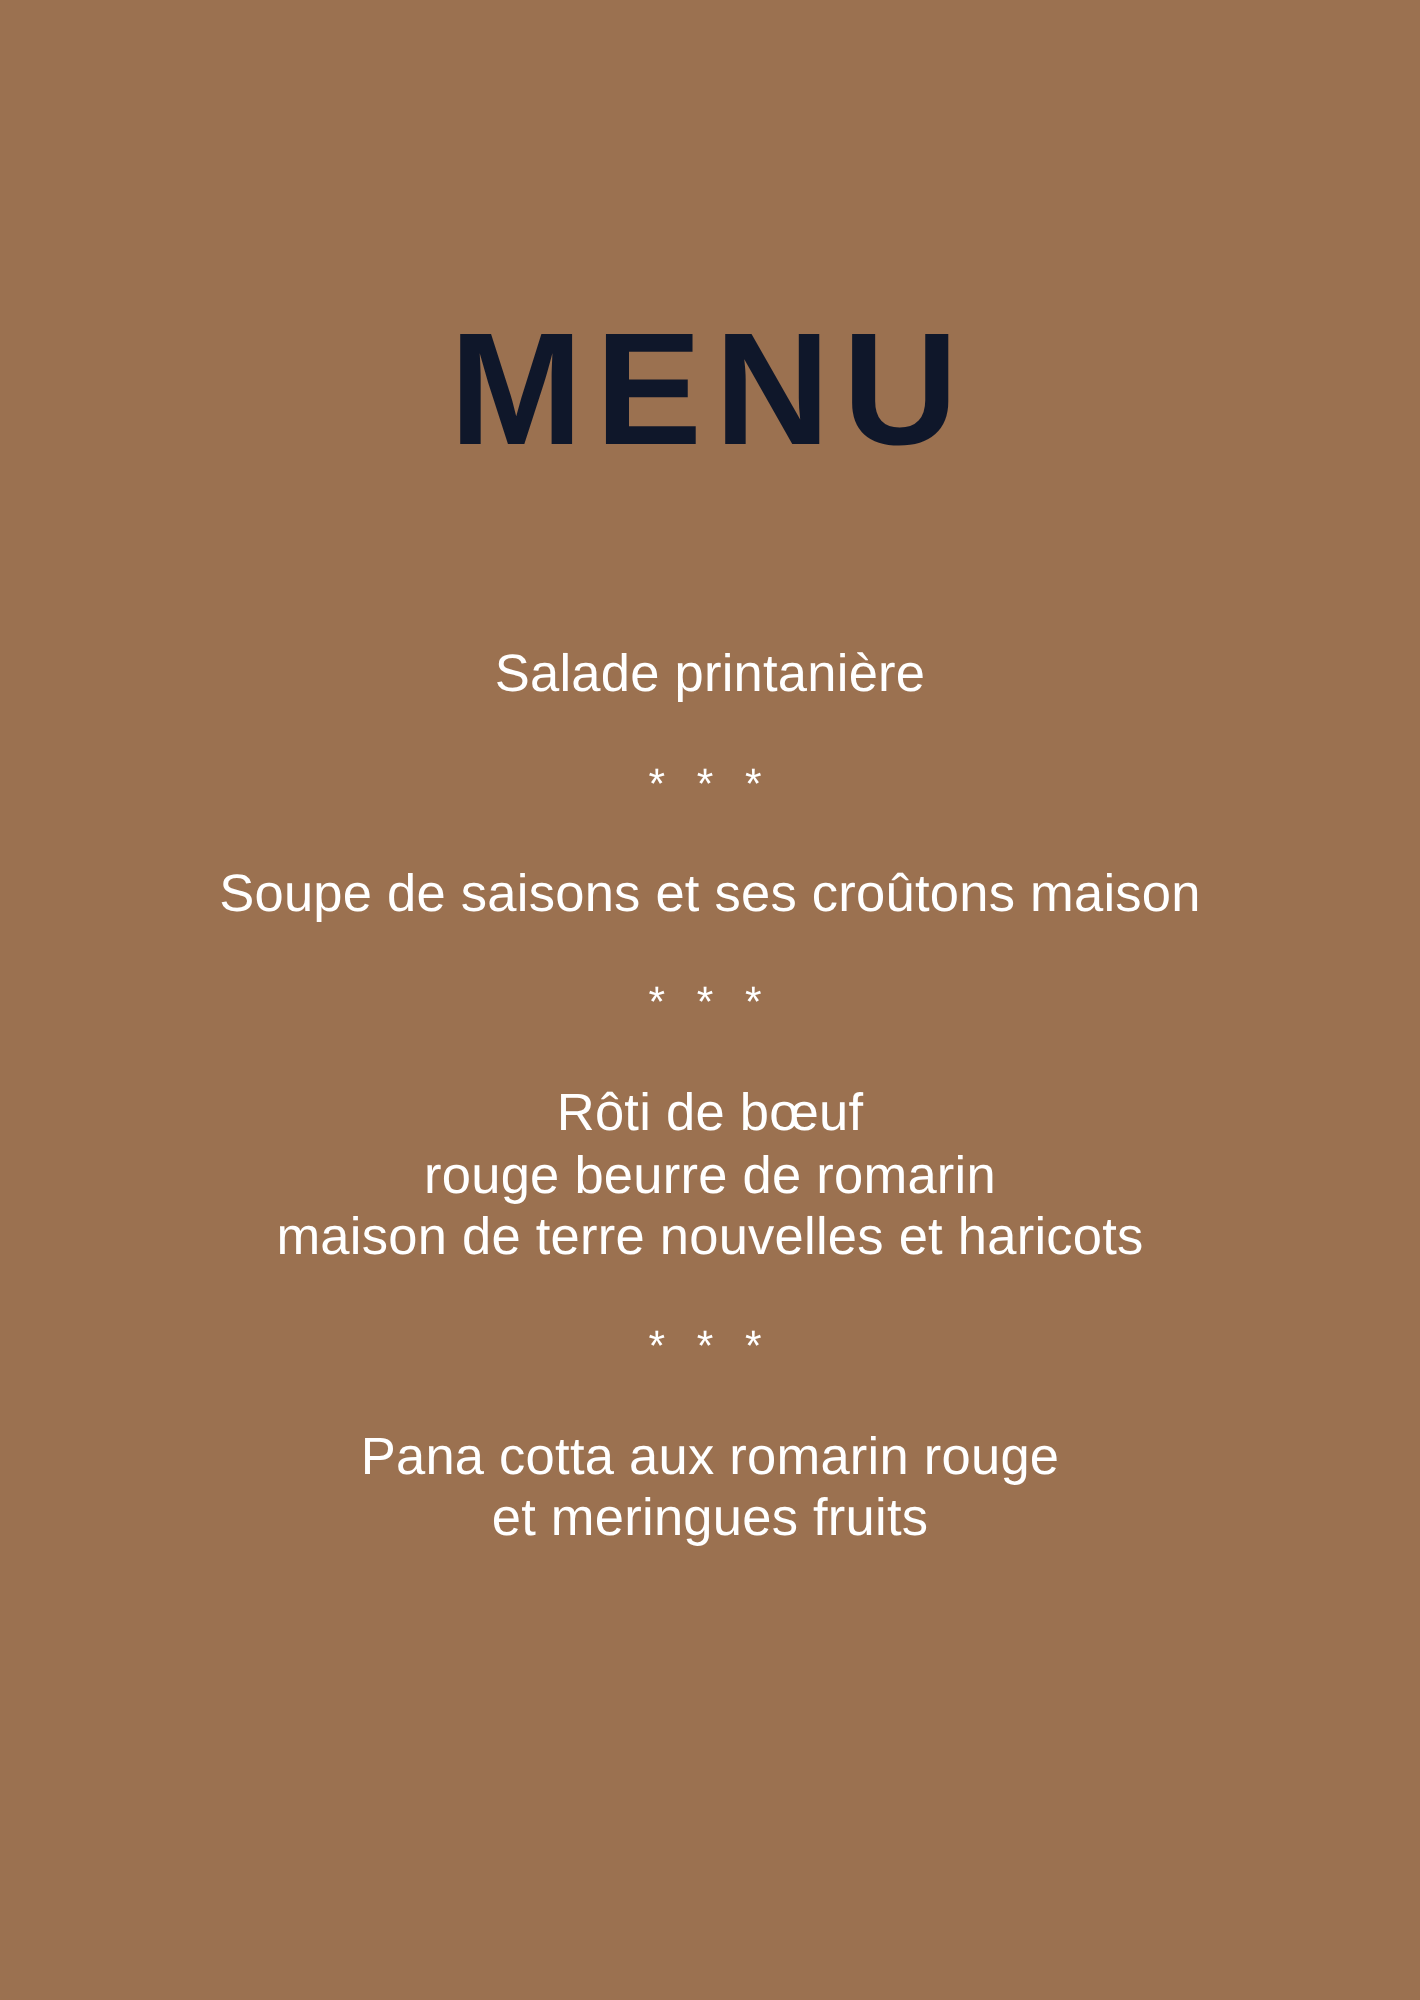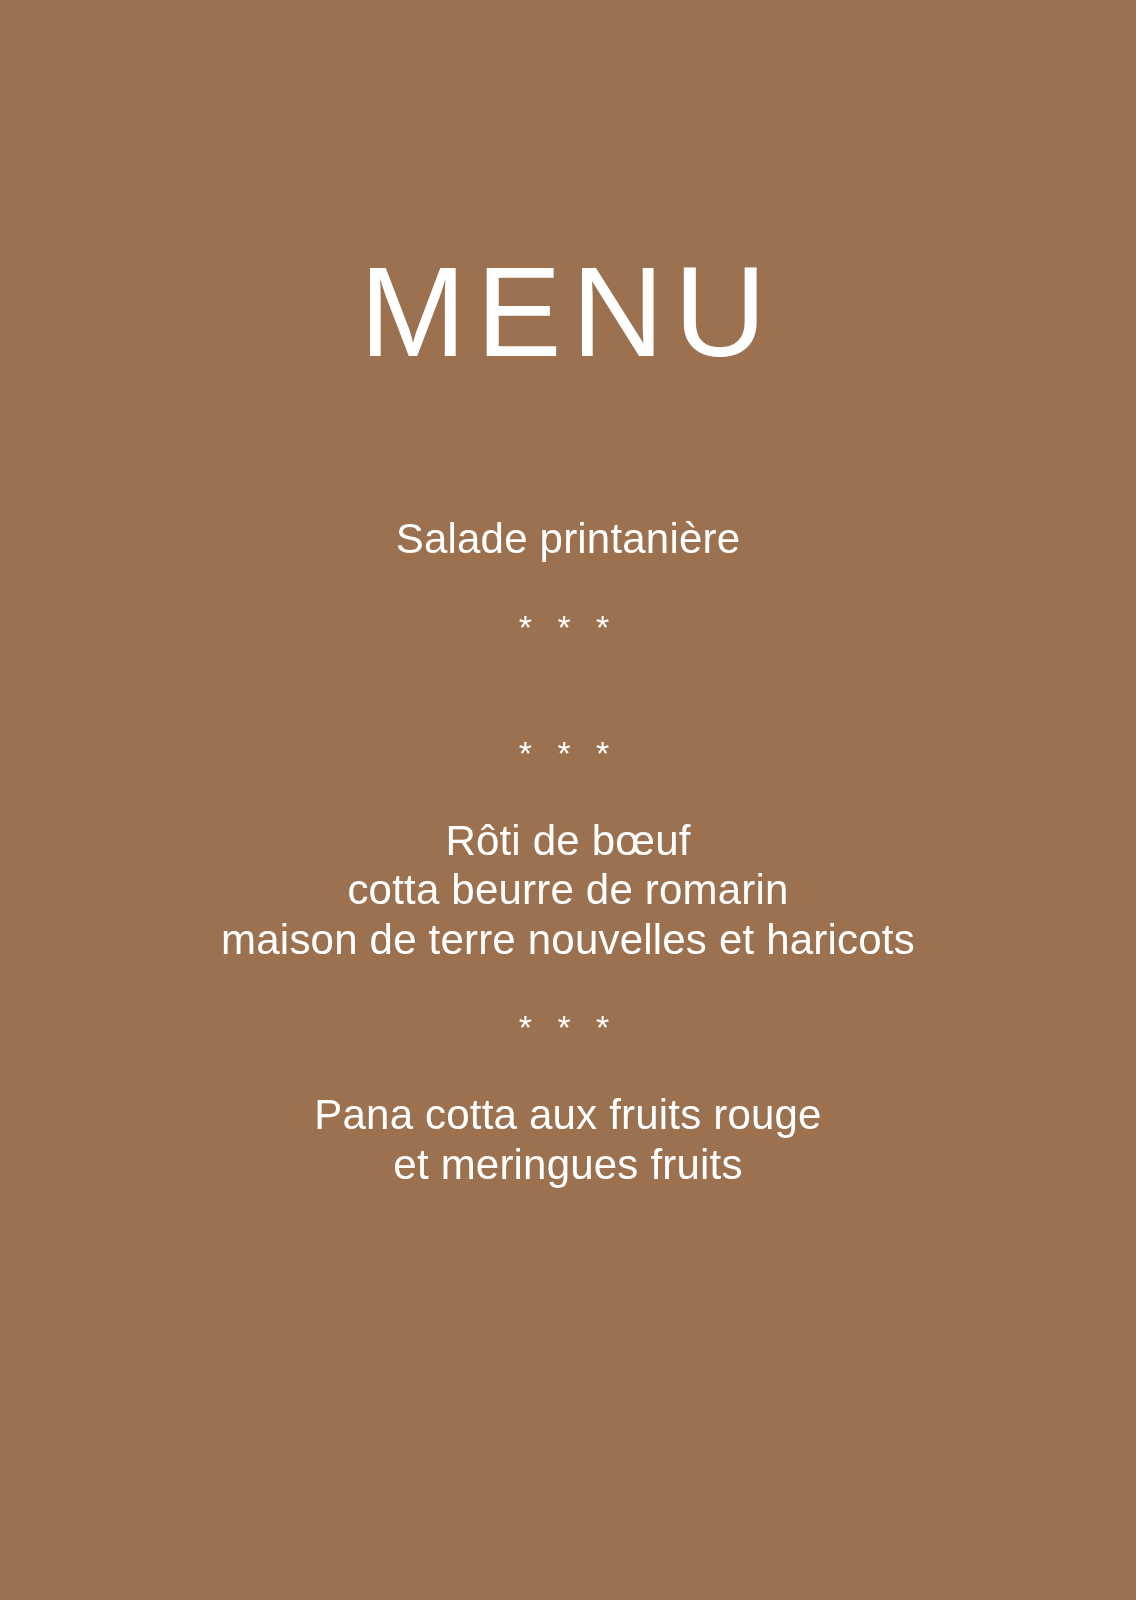--- a/index.html
+++ b/index.html
@@ -18,25 +18,25 @@
     width: 1136px;
     height: 1600px;
     position: relative;
     display: flex;
     flex-direction: column;
     align-items: center;
     box-sizing: border-box;
   }
   .menu-title {
     font-size: 128px;
-    font-weight: 400;
+    font-weight: 700;
     letter-spacing: 10px;
     line-height: 1;
     margin-top: 248px;
-    color: #ffffff;
+    color: #0f172a;
     font-family: "Liberation Sans", sans-serif;
   }
   .courses {
     margin-top: 138px;
     width: 100%;
     display: flex;
     flex-direction: column;
     align-items: center;
   }
   .course {
@@ -70,30 +70,33 @@
   <div class="menu-title">MENU</div>
 
   <div class="courses">
 
     <div class="course">
       <span class="course-line">Salade printanière</span>
     </div>
 
     <div class="separator">* * *</div>
 
+    <div class="course">
+      <span class="course-line">Soupe de saisons et ses croûtons maison</span>
+    </div>
 
     <div class="separator">* * *</div>
 
     <div class="course">
       <span class="course-line">Rôti de bœuf</span>
-      <span class="course-line">cotta beurre de romarin</span>
+      <span class="course-line">rouge beurre de romarin</span>
       <span class="course-line">maison de terre nouvelles et haricots</span>
     </div>
 
     <div class="separator">* * *</div>
 
     <div class="course">
-      <span class="course-line">Pana cotta aux fruits rouge</span>
+      <span class="course-line">Pana cotta aux romarin rouge</span>
       <span class="course-line">et meringues fruits</span>
     </div>
 
   </div>
 </div>
 
 </body></html>

